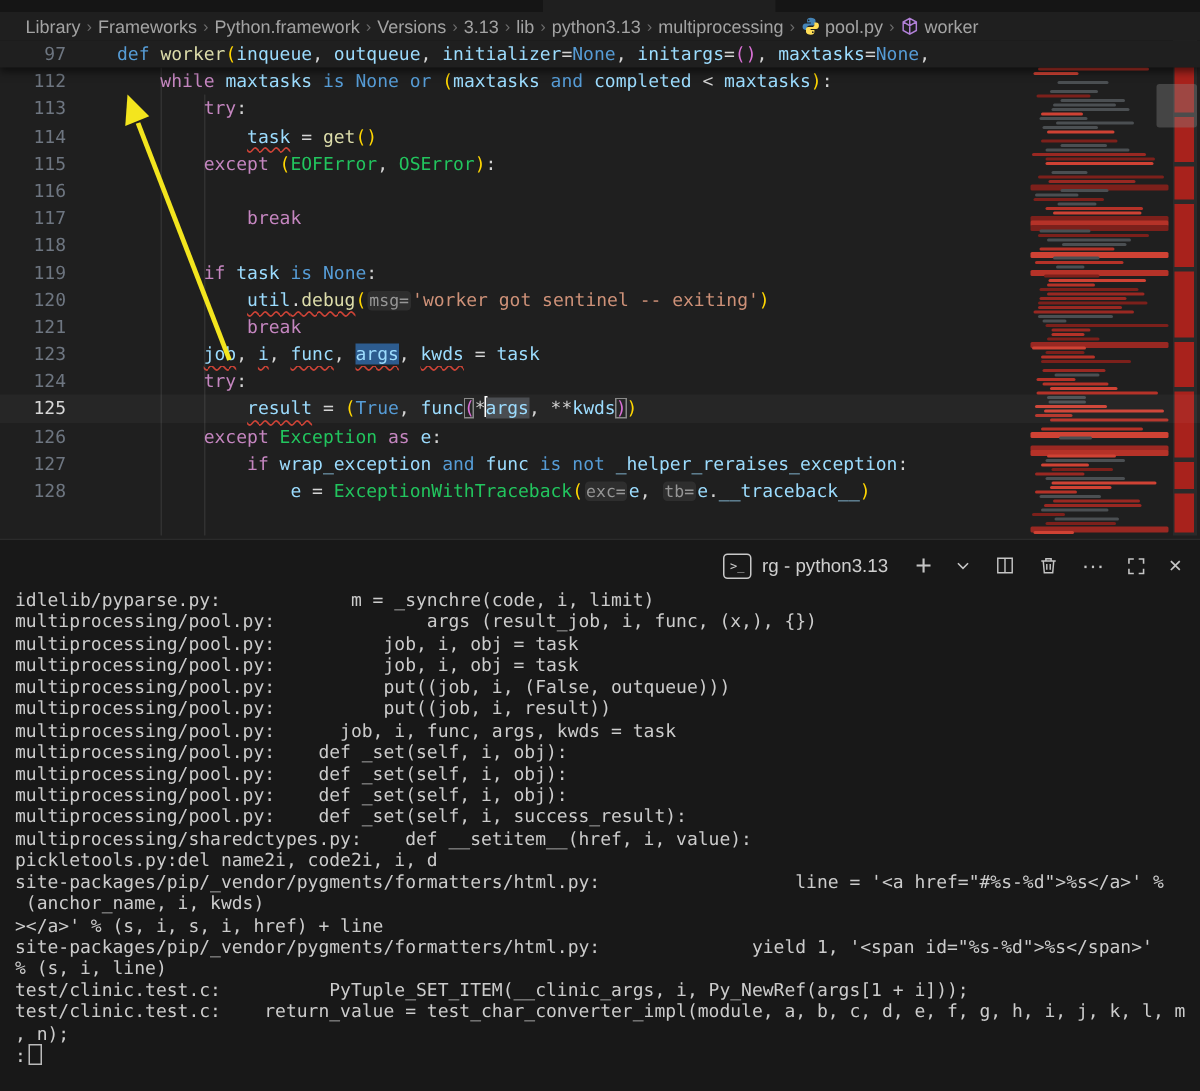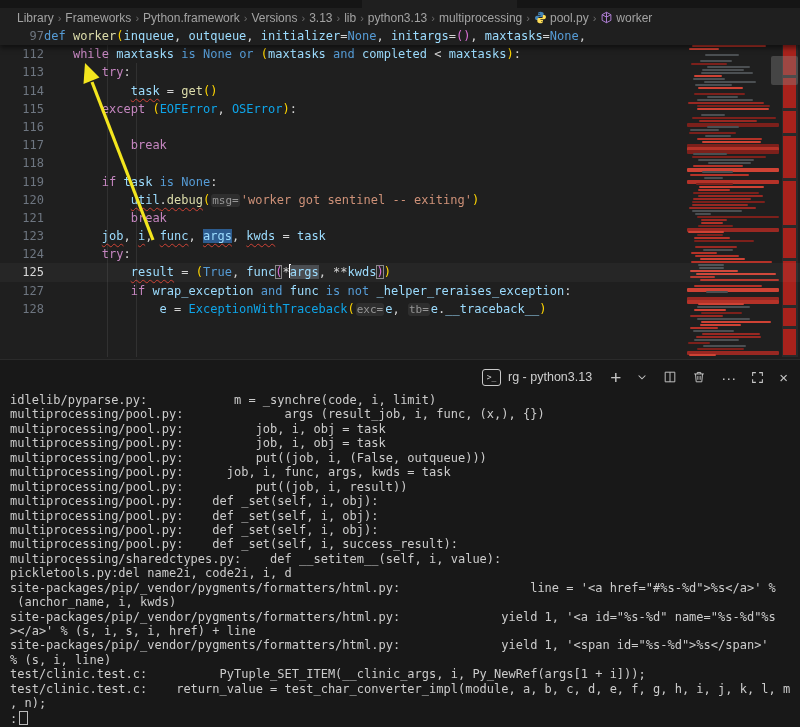--- a/index.html
+++ b/index.html
@@ -15,26 +15,26 @@
               padding-left:15px;font-size:12px;color:#a3a3a3;white-space:nowrap;background:#1f1f1f}
   #breadcrumb .bc-item{margin:0 2px;cursor:pointer}
   #breadcrumb .bc-sep{color:#6d6d6d;margin:0 2px;font-size:11px}
   #breadcrumb svg{vertical-align:-2px;margin-right:3px}
 
   
   #editor{position:absolute;top:27px;left:0;width:800px;height:332px;background:#1f1f1f;overflow:hidden}
   .line{position:relative;height:18.2px;line-height:18.2px;display:flex;font-size:12px}
   .gut{flex:none;width:44px;text-align:right;color:#6e7681;font-family:"DejaVu Sans Mono",monospace}
   .gut.curnum{color:#d7d7d7}
-  .code{position:relative;white-space:pre;font-family:"DejaVu Sans Mono",monospace;color:#d4d4d4}
+  .code{position:relative;margin-left:34px;white-space:pre;font-family:"DejaVu Sans Mono",monospace;color:#d4d4d4}
   #sticky{position:relative;z-index:6;background:#1f1f1f;box-shadow:0 3px 5px rgba(0,0,0,.5)}
   #lines{position:relative;z-index:1}
   .curline{background:rgba(255,255,255,0.035)}
   
-  .kw{color:#569cd6}.ctl{color:#c586c0}.fn{color:#dcdcaa}.var{color:#9cdcfe}.cls{color:#0ea5e9}
+  .kw{color:#569cd6}.ctl{color:#c586c0}.fn{color:#dcdcaa}.var{color:#9cdcfe}.cls{color:#22c55e}
   .str{color:#ce9178}.sp{color:#d4d4d4}.b1{color:#ffd602}.b2{color:#da70d6}
   .inlay{color:#969696;background:rgba(255,255,255,0.07);border-radius:3px;padding:0 1px;margin:0 1px;font-size:11px}
   .sq{text-decoration:underline wavy #cf4336;text-decoration-thickness:1px;text-underline-offset:3px;text-decoration-skip-ink:none}
   .sel{background:#2d5c8f}
   .hl{background:#4a4d51}
   .bm{box-shadow:inset 0 0 0 1px #8a8a8a}
   .cur{display:inline-block;width:1.6px;height:14px;background:#ffffff;vertical-align:-2px;margin:0 -0.8px}
   .guide{position:absolute;width:1px;background:rgba(160,160,160,0.14);z-index:2}
 
   
@@ -154,20 +154,24 @@
         <div class="gut">123</div>
         <div class="code"><span class="sp">        </span><span class="var sq">job</span><span class="sp">, </span><span class="var sq">i</span><span class="sp">, </span><span class="var sq">func</span><span class="sp">, </span><span class="var sq sel">args</span><span class="sp">, </span><span class="var sq">kwds</span><span class="sp"> = </span><span class="var">task</span></div>
       </div>
       <div class="line">
         <div class="gut">124</div>
         <div class="code"><span class="sp">        </span><span class="ctl">try</span><span class="sp">:</span></div>
       </div>
       <div class="line curline">
         <div class="gut curnum">125</div>
         <div class="code"><span class="sp">            </span><span class="var sq">result</span><span class="sp"> = </span><span class="b1">(</span><span class="kw">True</span><span class="sp">, </span><span class="var">func</span><span class="b2 bm">(</span><span class="sp">*</span><span class="cur"></span><span class="var hl">args</span><span class="sp">, **</span><span class="var">kwds</span><span class="b2 bm">)</span><span class="b1">)</span></div>
+      </div>
+      <div class="line">
+        <div class="gut">126</div>
+        <div class="code"><span class="sp">        </span><span class="ctl">except</span><span class="sp"> </span><span class="cls">Exception</span><span class="sp"> </span><span class="ctl">as</span><span class="sp"> </span><span class="var">e</span><span class="sp">:</span></div>
       </div>
       <div class="line">
         <div class="gut">127</div>
         <div class="code"><span class="sp">            </span><span class="ctl">if</span><span class="sp"> </span><span class="var">wrap_exception</span><span class="sp"> </span><span class="kw">and</span><span class="sp"> </span><span class="var">func</span><span class="sp"> </span><span class="kw">is</span><span class="sp"> </span><span class="kw">not</span><span class="sp"> </span><span class="var">_helper_reraises_exception</span><span class="sp">:</span></div>
       </div>
       <div class="line">
         <div class="gut">128</div>
         <div class="code"><span class="sp">                </span><span class="var">e</span><span class="sp"> = </span><span class="cls">ExceptionWithTraceback</span><span class="b1">(</span><span class="inlay">exc=</span><span class="var">e</span><span class="sp">, </span><span class="inlay">tb=</span><span class="var">e</span><span class="sp">.</span><span class="var">__traceback__</span><span class="b1">)</span></div>
       </div>
     </div>
@@ -331,31 +335,30 @@
       </div>
   </div>
 </div>
 
 <div id="terminal">
     <div class="tline">idlelib/pyparse.py:            m = _synchre(code, i, limit)</div>
     <div class="tline">multiprocessing/pool.py:              args (result_job, i, func, (x,), {})</div>
     <div class="tline">multiprocessing/pool.py:          job, i, obj = task</div>
     <div class="tline">multiprocessing/pool.py:          job, i, obj = task</div>
     <div class="tline">multiprocessing/pool.py:          put((job, i, (False, outqueue)))</div>
+    <div class="tline">multiprocessing/pool.py:          put((job, i, result))</div>
     <div class="tline">multiprocessing/pool.py:      job, i, func, args, kwds = task</div>
-    <div class="tline">multiprocessing/pool.py:          put((job, i, result))</div>
     <div class="tline">multiprocessing/pool.py:    def _set(self, i, obj):</div>
     <div class="tline">multiprocessing/pool.py:    def _set(self, i, obj):</div>
     <div class="tline">multiprocessing/pool.py:    def _set(self, i, obj):</div>
     <div class="tline">multiprocessing/pool.py:    def _set(self, i, success_result):</div>
-    <div class="tline">multiprocessing/sharedctypes.py:    def __setitem__(self, i, value):</div>
+    <div class="tline">multiprocessing/sharedctypes.py:    def __setitem__(href, i, value):</div>
     <div class="tline">pickletools.py:del name2i, code2i, i, d</div>
     <div class="tline">site-packages/pip/_vendor/pygments/formatters/html.py:                  line = '&lt;a href="#%s-%d"&gt;%s&lt;/a&gt;' %</div>
     <div class="tline"> (anchor_name, i, kwds)</div>
-    <div class="tline">site-packages/pip/_vendor/pygments/formatters/html.py:              yield 1, '&lt;a id="%s-%d" name="%s-%d"%s</div>
     <div class="tline">&gt;&lt;/a&gt;' % (s, i, s, i, href) + line</div>
     <div class="tline">site-packages/pip/_vendor/pygments/formatters/html.py:              yield 1, '&lt;span id="%s-%d"&gt;%s&lt;/span&gt;'</div>
     <div class="tline">% (s, i, line)</div>
     <div class="tline">test/clinic.test.c:          PyTuple_SET_ITEM(__clinic_args, i, Py_NewRef(args[1 + i]));</div>
     <div class="tline">test/clinic.test.c:    return_value = test_char_converter_impl(module, a, b, c, d, e, f, g, h, i, j, k, l, m</div>
     <div class="tline">, n);</div>
     <div class="tline">:<span class="tcursor"></span></div>
   </div>
 
 </body></html>

